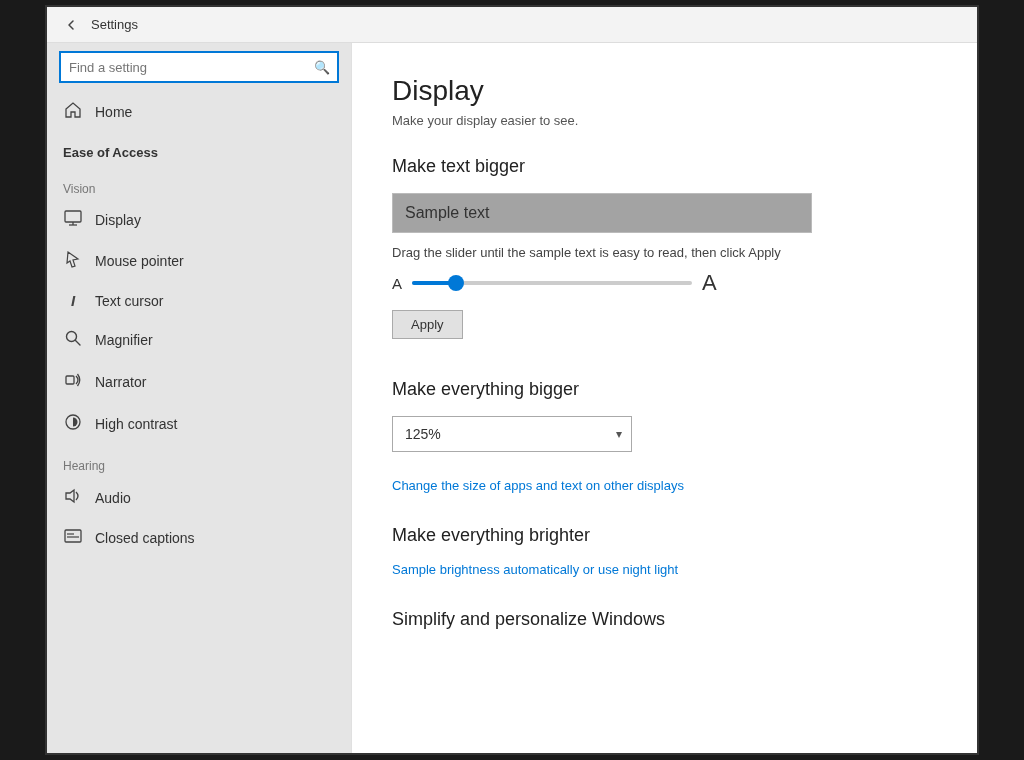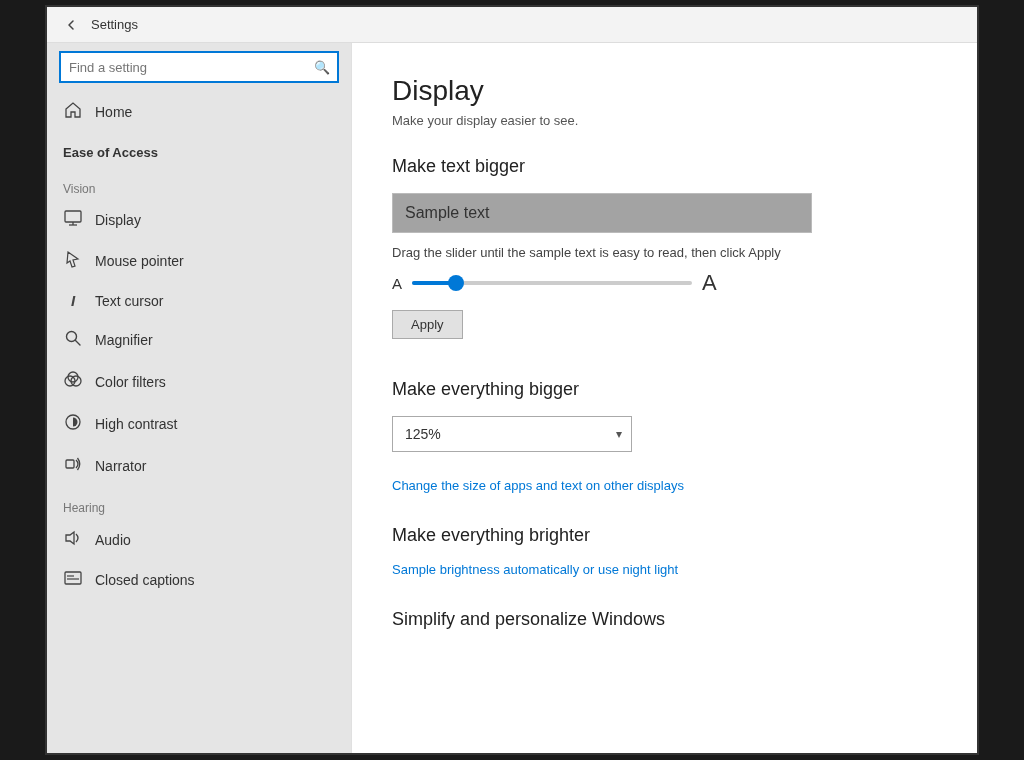--- a/index.html
+++ b/index.html
@@ -305,50 +305,40 @@
       <div class="sidebar-nav-item">
         <span class="nav-icon">
           <svg width="18" height="18" viewBox="0 0 18 18" fill="none">
             <circle cx="7.5" cy="7.5" r="5" stroke="#444" stroke-width="1.4"></circle>
             <line x1="11.5" y1="11.5" x2="16" y2="16" stroke="#444" stroke-width="1.4" stroke-linecap="round"></line>
           </svg>
         </span>
         <span>Magnifier</span>
       </div>
 
-      <div class="sidebar-nav-item">
-        <span class="nav-icon">
-          <svg width="18" height="18" viewBox="0 0 18 18" fill="none">
-            <circle cx="6" cy="10" r="5" stroke="#444" stroke-width="1.3" fill="none"></circle>
-            <circle cx="12" cy="10" r="5" stroke="#444" stroke-width="1.3" fill="none"></circle>
-            <circle cx="9" cy="6" r="5" stroke="#444" stroke-width="1.3" fill="none"></circle>
-          </svg>
-        </span>
-        <span>Color filters</span>
-      </div>
-
-      <div class="sidebar-nav-item">
-        <span class="nav-icon">
-          <svg width="18" height="18" viewBox="0 0 18 18" fill="none">
-            <circle cx="9" cy="9" r="7" stroke="#444" stroke-width="1.3"></circle>
-            <path d="M9 4.5 A4.5 4.5 0 0 1 9 13.5" fill="#444"></path>
-          </svg>
-        </span>
-        <span>High contrast</span>
-      </div>
 
       <div class="sidebar-nav-item">
         <span class="nav-icon">
           <svg width="18" height="18" viewBox="0 0 18 18" fill="none">
             <rect x="2" y="5" width="8" height="8" rx="1" stroke="#444" stroke-width="1.3"></rect>
             <path d="M12 5 Q16 9 12 13" stroke="#444" stroke-width="1.3" fill="none"></path>
             <path d="M13.5 3 Q18 9 13.5 15" stroke="#444" stroke-width="1.3" fill="none"></path>
           </svg>
         </span>
         <span>Narrator</span>
+      </div>
+
+      <div class="sidebar-nav-item">
+        <span class="nav-icon">
+          <svg width="18" height="18" viewBox="0 0 18 18" fill="none">
+            <circle cx="9" cy="9" r="7" stroke="#444" stroke-width="1.3"></circle>
+            <path d="M9 4.5 A4.5 4.5 0 0 1 9 13.5" fill="#444"></path>
+          </svg>
+        </span>
+        <span>High contrast</span>
       </div>
 
       <div class="sidebar-section-label">Hearing</div>
 
       <div class="sidebar-nav-item">
         <span class="nav-icon">
           <svg width="18" height="18" viewBox="0 0 18 18" fill="none">
             <polygon points="2,6 6,6 10,3 10,15 6,12 2,12" stroke="#444" stroke-width="1.3" fill="none"></polygon>
             <path d="M12 5 Q16 9 12 13" stroke="#444" stroke-width="1.3" fill="none"></path>
           </svg>

